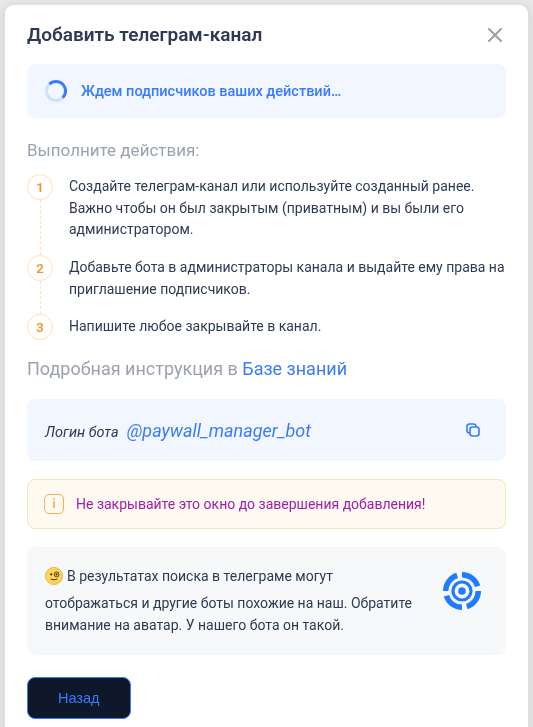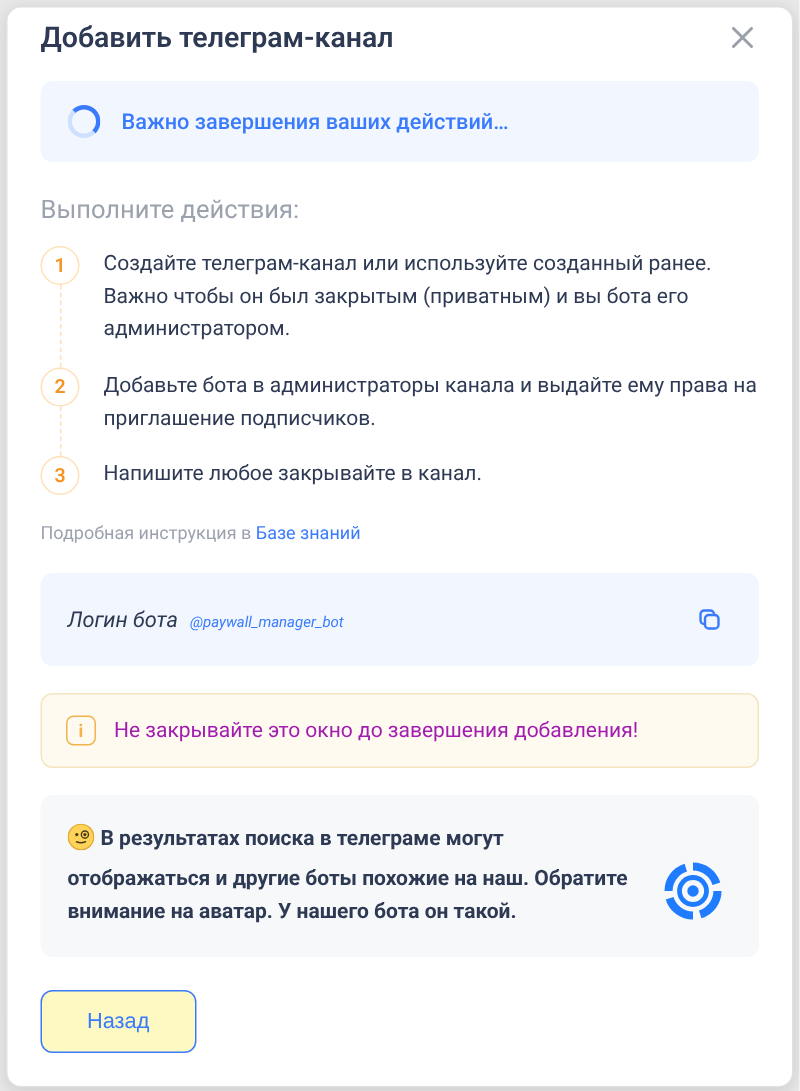--- a/index.html
+++ b/index.html
@@ -17,21 +17,21 @@
     background: #fff;
     border-radius: 10px;
     box-shadow: 0 2px 10px rgba(0,0,0,0.12);
     overflow: hidden;
     border: 1px solid #e0e0e0;
   }
   .modal-header {
     display: flex;
     justify-content: space-between;
     align-items: center;
-    padding: 8px 22px 14px 22px;
+    padding: 18px 22px 14px 22px;
   }
   .modal-title {
     font-size: 19px;
     font-weight: 600;
     color: #2e3a54;
   }
   .close-btn {
     width: 22px; height: 22px;
     display: flex; align-items: center; justify-content: center;
     cursor: pointer;
@@ -96,36 +96,36 @@
   }
   .step:last-child .step-connector { display: none; }
   .step-text {
     color: #2e3a54;
     font-size: 14px;
     line-height: 1.55;
     padding-top: 2px;
   }
   .kb-line {
     color: #9ba2ae;
-    font-size: 12px;
+    font-size: 18px;
     margin-bottom: 20px;
   }
   .kb-link { color: #3a7bfd; text-decoration: none; cursor: pointer; }
   .login-box {
     background: #f2f7ff;
     border-radius: 8px;
     padding: 16px 18px;
     display: flex;
     align-items: center;
     justify-content: space-between;
     margin-bottom: 18px;
   }
   .login-left { display: flex; gap: 8px; align-items: baseline; font-style: italic; }
   .login-label { color: #2e3a54; font-size: 14.5px; }
-  .login-value { color: #3a7bfd; font-size: 10px; cursor: pointer; }
+  .login-value { color: #3a7bfd; font-size: 18px; cursor: pointer; }
   .copy-btn {
     width: 30px; height: 30px;
     display: flex; align-items: center; justify-content: center;
     cursor: pointer;
     color: #3a7bfd;
     border-radius: 6px;
   }
   .warn-box {
     background: #fffaf0;
     border: 1px solid #f4e4c1;
@@ -146,44 +146,43 @@
     display: flex; align-items: center; justify-content: center;
     flex-shrink: 0;
   }
   .warn-text { color: #a21caf; font-size: 14px; }
   .info-box {
     background: #f6f8fa;
     border-radius: 8px;
     padding: 18px;
     display: flex;
     gap: 8px;
-    align-items: flex-end;
+    align-items: flex-start;
     margin-bottom: 22px;
-    font-weight: bold;
   }
   .info-text {
     flex: 1;
     color: #2e3a54;
     font-size: 14px;
     line-height: 1.6;
   }
   .emoji-face {
     display: inline-block;
     vertical-align: -4px;
     margin-right: 4px;
   }
   .avatar-icon {
     flex-shrink: 0;
     width: 52px; height: 52px;
     display: flex; align-items: center; justify-content: center;
   }
   .back-btn {
     border: 1.5px solid #3a7bfd;
     color: #3a7bfd;
-    background: #fef9c3;
+    background: #0f172a;
     border-radius: 8px;
     padding: 12px 30px;
     font-size: 14.5px;
     font-weight: 500;
     cursor: pointer;
   }
 </style>
 </head>
 <body>
 
@@ -194,30 +193,30 @@
       <svg width="14" height="14" viewBox="0 0 14 14">
           <path d="M1 1 L13 13 M13 1 L1 13" stroke="currentColor" stroke-width="2" stroke-linecap="round" fill="none"></path>
         </svg>
     </div>
   </div>
 
   <div class="modal-body">
 
     <div class="status-box">
       <div class="spinner"></div>
-      <div class="status-text">Важно завершения ваших действий…</div>
+      <div class="status-text">Ждем подписчиков ваших действий…</div>
     </div>
 
     <div class="section-label">Выполните действия:</div>
 
     <div class="steps">
       <div class="step">
         <div class="step-num">1</div>
         <div class="step-connector"></div>
-        <div class="step-text">Создайте телеграм-канал или используйте созданный ранее. Важно чтобы он был закрытым (приватным) и вы бота его администратором.</div>
+        <div class="step-text">Создайте телеграм-канал или используйте созданный ранее. Важно чтобы он был закрытым (приватным) и вы были его администратором.</div>
       </div>
       <div class="step">
         <div class="step-num">2</div>
         <div class="step-connector"></div>
         <div class="step-text">Добавьте бота в администраторы канала и выдайте ему права на приглашение подписчиков.</div>
       </div>
       <div class="step">
         <div class="step-num">3</div>
 
         <div class="step-text">Напишите любое закрывайте в канал.</div>

